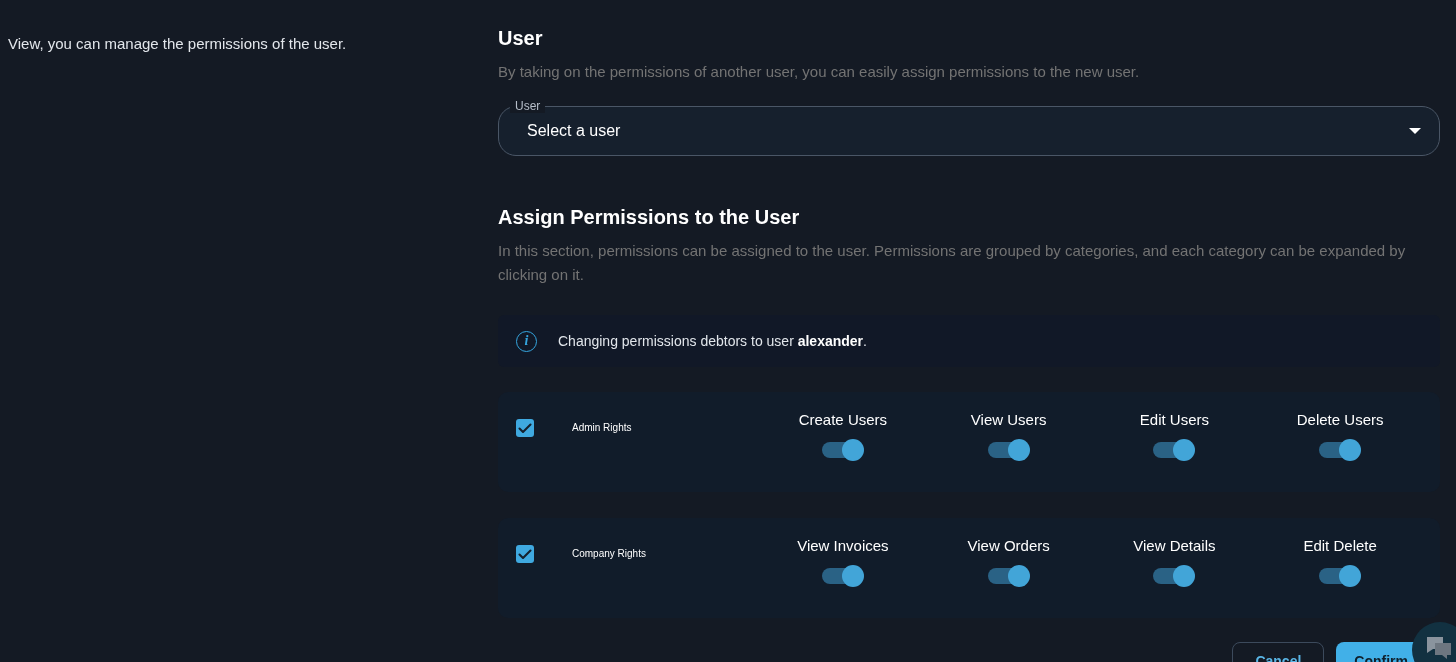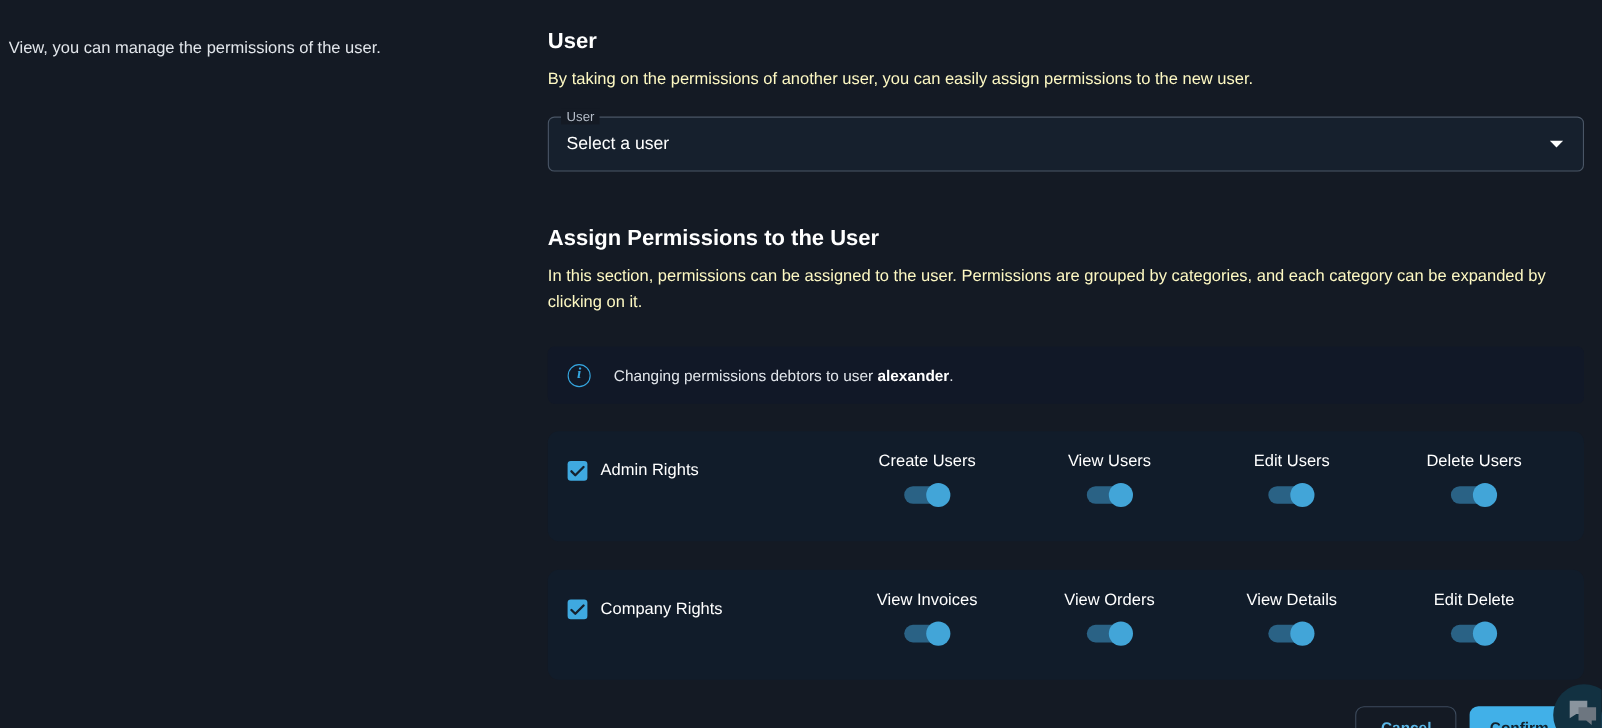--- a/index.html
+++ b/index.html
@@ -49,39 +49,39 @@
   .section-title {
     font-size: 20px;
     font-weight: 700;
     line-height: 28px;
     color: #ffffff;
   }
   .section-desc {
     margin-top: 8px;
     font-size: 15px;
     line-height: 24px;
-    color: #fef9c3;
+    color: #737373;
   }
 
   
   .select-wrap {
     position: relative;
     margin-top: 22px;
     width: 942px;
     height: 50px;
   }
   .select-field {
     position: absolute;
     inset: 0;
     border: 1px solid #4a5666;
-    border-radius: 6px;
+    border-radius: 18px;
     background: #16202d;
     display: flex;
     align-items: center;
-    padding: 0 14px 0 16px;
+    padding: 0 14px 0 28px;
     cursor: pointer;
   }
   .select-value {
     flex: 1;
     font-size: 16px;
     color: #ffffff;
     line-height: 20px;
   }
   .select-arrow {
     width: 0; height: 0;
@@ -162,22 +162,22 @@
     border-radius: 3px;
     background: #3fa9e0;
     display: flex;
     align-items: center;
     justify-content: center;
     flex: 0 0 auto;
     cursor: pointer;
   }
   .checkbox svg { display: block; }
   .perm-head-label {
-    margin-left: 12px;
-    font-size: 15px;
+    margin-left: 38px;
+    font-size: 10px;
     line-height: 20px;
     color: #ffffff;
     white-space: nowrap;
   }
 
   .perm-cols {
     position: absolute;
     left: 262px;
     right: 17px;
     top: 18px;

